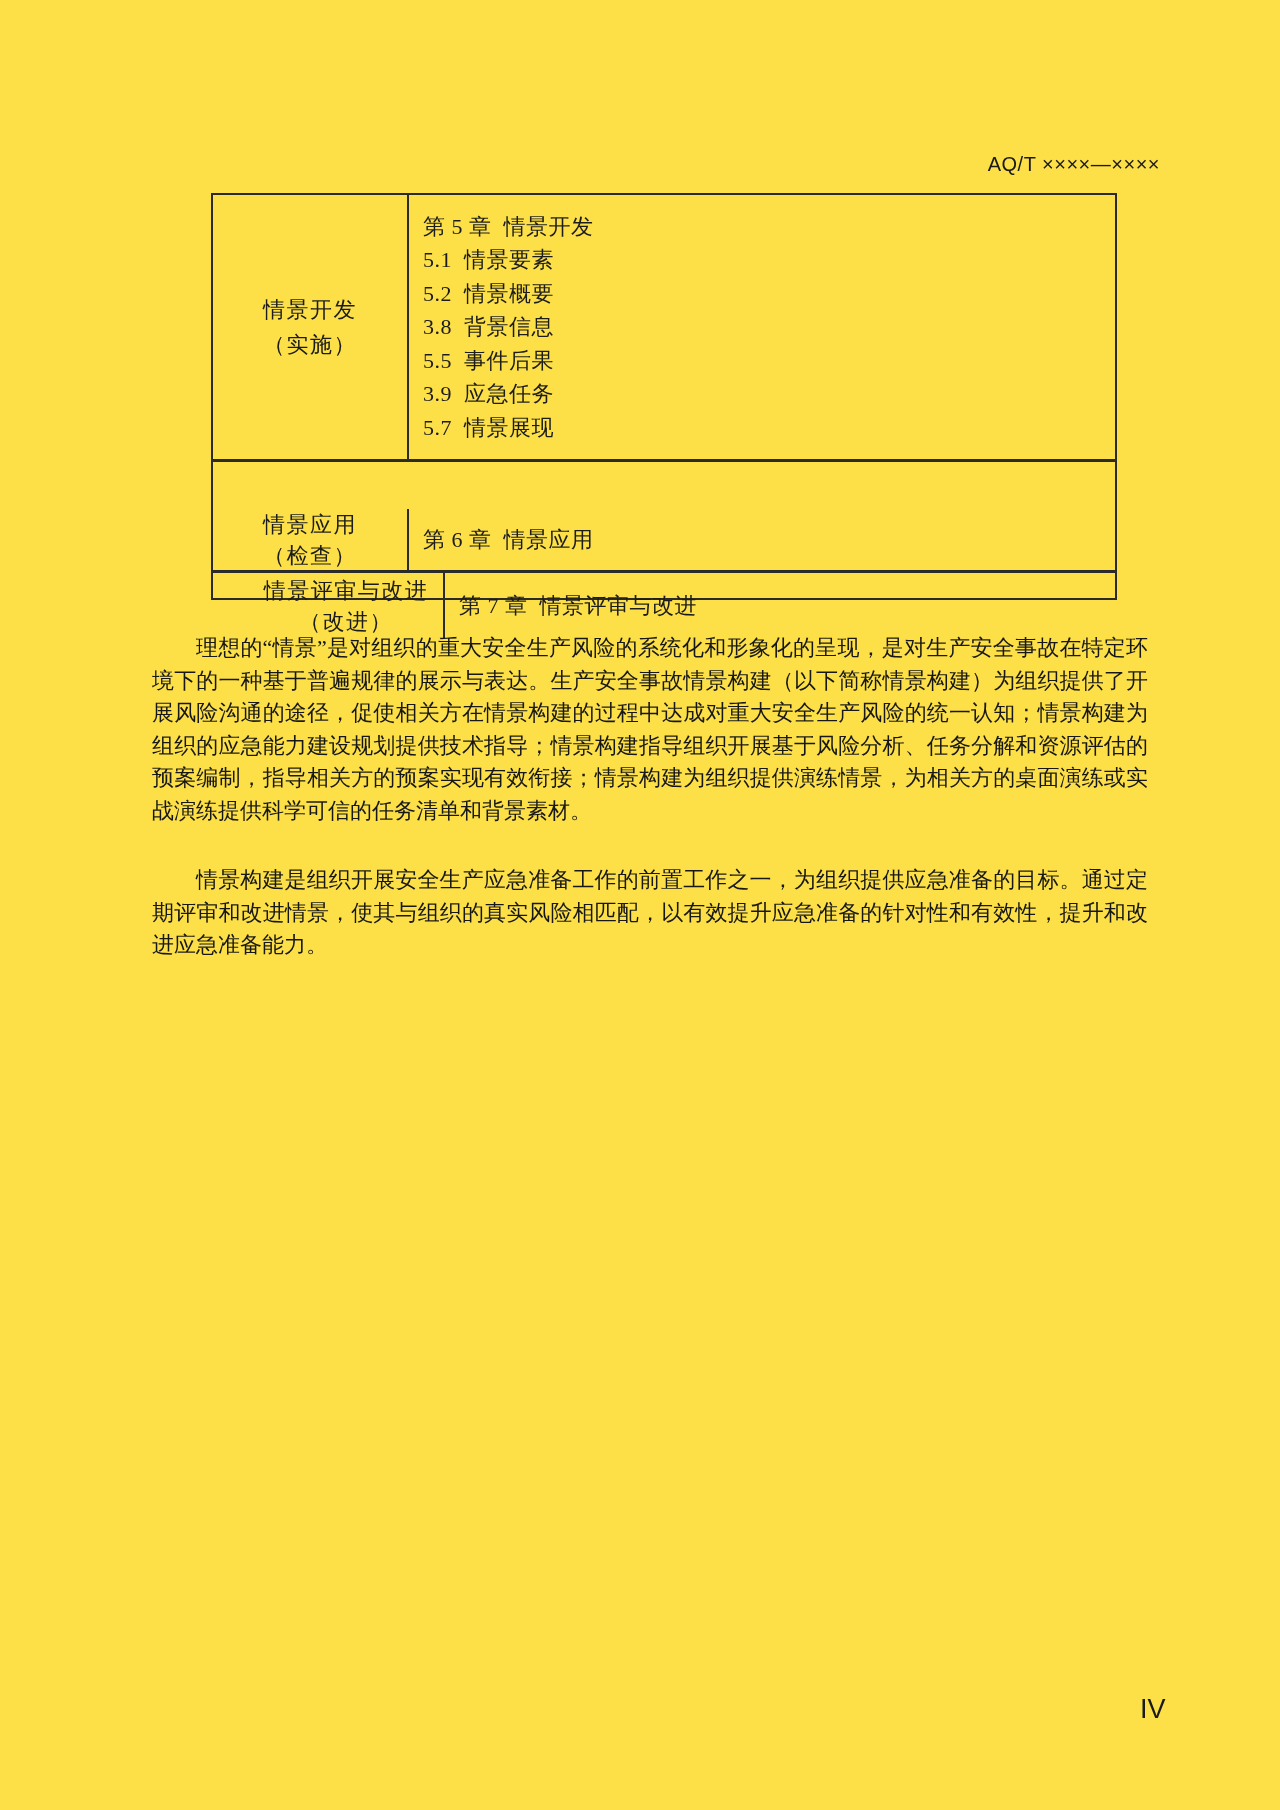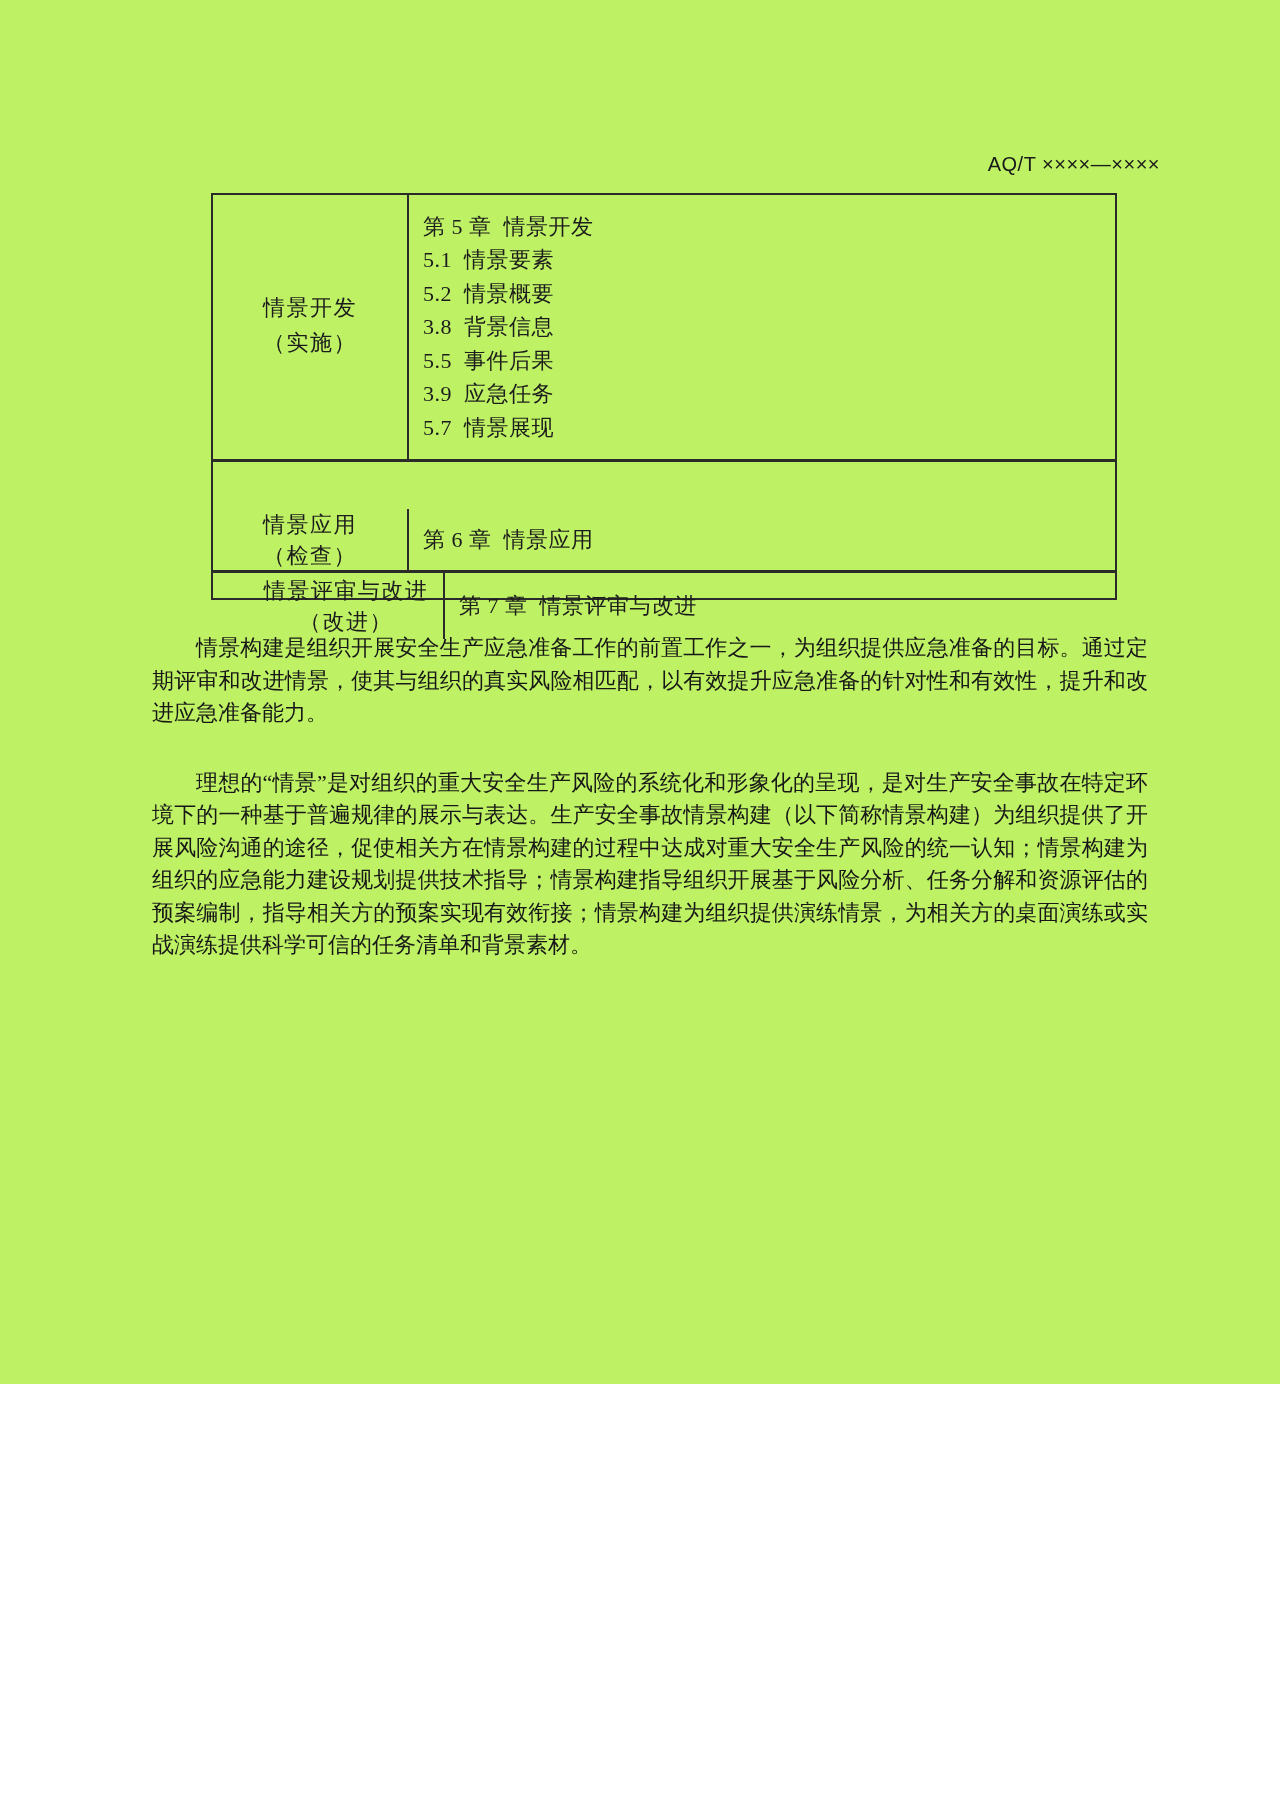--- a/index.html
+++ b/index.html
@@ -1,21 +1,21 @@
 <!DOCTYPE html>
 <html><head>
 <meta charset="utf-8">
 <style>
   * { margin: 0; padding: 0; box-sizing: border-box; }
   html, body { background: #ffffff; }
   .page {
     position: relative;
     width: 1280px;
-    height: 1384px;
-    background: #bef264;
+    height: 1810px;
+    background: #fde047;
     overflow: hidden;
     color: #1c1c1c;
     font-family: "Liberation Serif", "DejaVu Serif", serif;
     padding-left: 16px;
   }
 
   
   .std-code {
     position: absolute;
     top: 153px;
@@ -44,21 +44,21 @@
   .trow-3 { height: 66px; margin-left: 36px; }
   .cell-left {
     width: 196px;
     border-right: 2px solid #2b2b2b;
     display: flex;
     flex-direction: column;
     align-items: center;
     justify-content: center;
     text-align: center;
   }
-  .trow-1 .cell-left .stage-line { line-height: 35px; font-family: Liberation Mono, monospace; }
+  .trow-1 .cell-left .stage-line { line-height: 35px; }
   .trow-2 .cell-left .stage-line,
   .trow-3 .cell-left .stage-line { line-height: 31px; }
   .stage-line { letter-spacing: 1.5px; white-space: pre; }
   .cell-right {
     flex: 1;
     display: flex;
     flex-direction: column;
     justify-content: center;
     padding-left: 14px;
     font-family: Liberation Serif, serif;
@@ -130,19 +130,19 @@
         <div class="stage-line">（改进）</div>
       </div>
       <div class="cell-right">
         <div class="ch-line">第 7 章  情景评审与改进</div>
       </div>
     </div>
 
   </div>
 
   <div class="body-text">
+    <p>理想的“情景”是对组织的重大安全生产风险的系统化和形象化的呈现，是对生产安全事故在特定环境下的一种基于普遍规律的展示与表达。生产安全事故情景构建（以下简称情景构建）为组织提供了开展风险沟通的途径，促使相关方在情景构建的过程中达成对重大安全生产风险的统一认知；情景构建为组织的应急能力建设规划提供技术指导；情景构建指导组织开展基于风险分析、任务分解和资源评估的预案编制，指导相关方的预案实现有效衔接；情景构建为组织提供演练情景，为相关方的桌面演练或实战演练提供科学可信的任务清单和背景素材。</p>
     <p>情景构建是组织开展安全生产应急准备工作的前置工作之一，为组织提供应急准备的目标。通过定期评审和改进情景，使其与组织的真实风险相匹配，以有效提升应急准备的针对性和有效性，提升和改进应急准备能力。</p>
-    <p>理想的“情景”是对组织的重大安全生产风险的系统化和形象化的呈现，是对生产安全事故在特定环境下的一种基于普遍规律的展示与表达。生产安全事故情景构建（以下简称情景构建）为组织提供了开展风险沟通的途径，促使相关方在情景构建的过程中达成对重大安全生产风险的统一认知；情景构建为组织的应急能力建设规划提供技术指导；情景构建指导组织开展基于风险分析、任务分解和资源评估的预案编制，指导相关方的预案实现有效衔接；情景构建为组织提供演练情景，为相关方的桌面演练或实战演练提供科学可信的任务清单和背景素材。</p>
   </div>
 
   <div class="page-num">IV</div>
 
 </div>
 
 </body></html>

